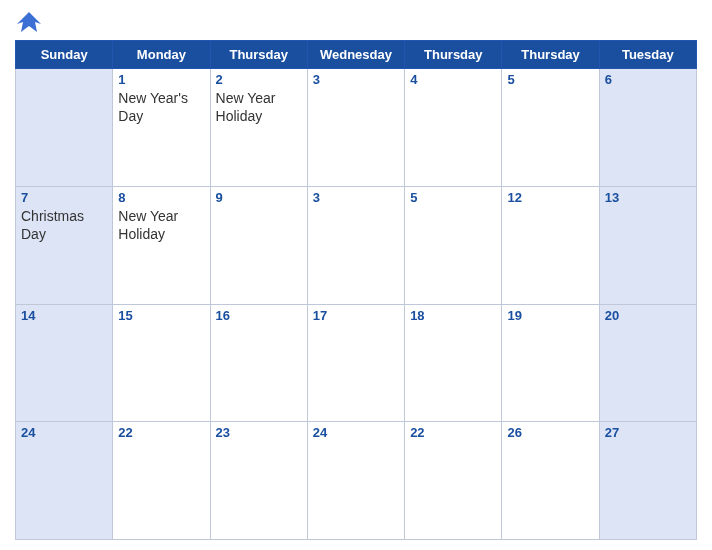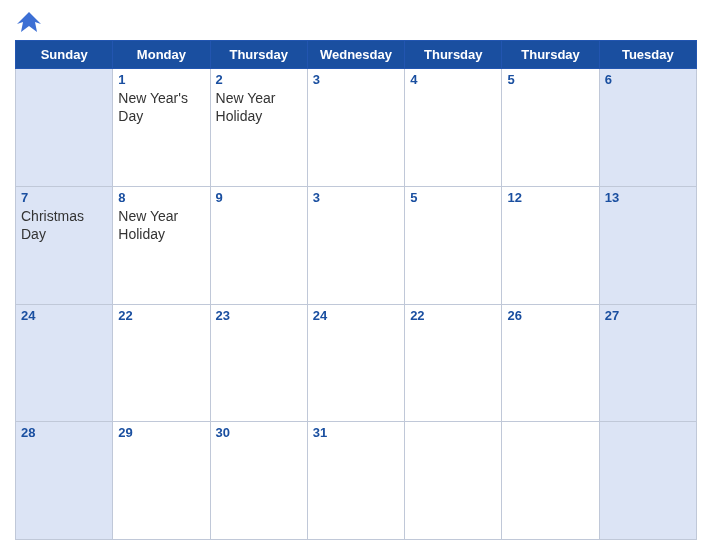--- a/index.html
+++ b/index.html
@@ -170,52 +170,58 @@
         </td>
         <td>
           <span class="day-number">12</span>
         </td>
         <td class="saturday-col">
           <span class="day-number">13</span>
         </td>
       </tr>
       <tr>
         <td class="sunday-col">
-          <span class="day-number">24</span>
-        </td>
-        <td>
-          <span class="day-number">22</span>
-        </td>
-        <td>
-          <span class="day-number">23</span>
-        </td>
-        <td>
-          <span class="day-number">24</span>
-        </td>
-        <td>
-          <span class="day-number">22</span>
-        </td>
-        <td>
-          <span class="day-number">26</span>
-        </td>
-        <td class="saturday-col">
-          <span class="day-number">27</span>
+          <span class="day-number">14</span>
+        </td>
+        <td>
+          <span class="day-number">15</span>
+        </td>
+        <td>
+          <span class="day-number">16</span>
+        </td>
+        <td>
+          <span class="day-number">17</span>
+        </td>
+        <td>
+          <span class="day-number">18</span>
+        </td>
+        <td>
+          <span class="day-number">19</span>
+        </td>
+        <td class="saturday-col">
+          <span class="day-number">20</span>
         </td>
       </tr>
       <tr>
         <td class="sunday-col">
-          <span class="day-number">28</span>
-        </td>
-        <td>
-          <span class="day-number">29</span>
-        </td>
-        <td>
-          <span class="day-number">30</span>
-        </td>
-        <td>
-          <span class="day-number">31</span>
-        </td>
-        <td></td>
-        <td></td>
-        <td class="saturday-col"></td>
+          <span class="day-number">24</span>
+        </td>
+        <td>
+          <span class="day-number">22</span>
+        </td>
+        <td>
+          <span class="day-number">23</span>
+        </td>
+        <td>
+          <span class="day-number">24</span>
+        </td>
+        <td>
+          <span class="day-number">22</span>
+        </td>
+        <td>
+          <span class="day-number">26</span>
+        </td>
+        <td class="saturday-col">
+          <span class="day-number">27</span>
+        </td>
       </tr>
     </tbody>
 </table>
 
 </body></html>

